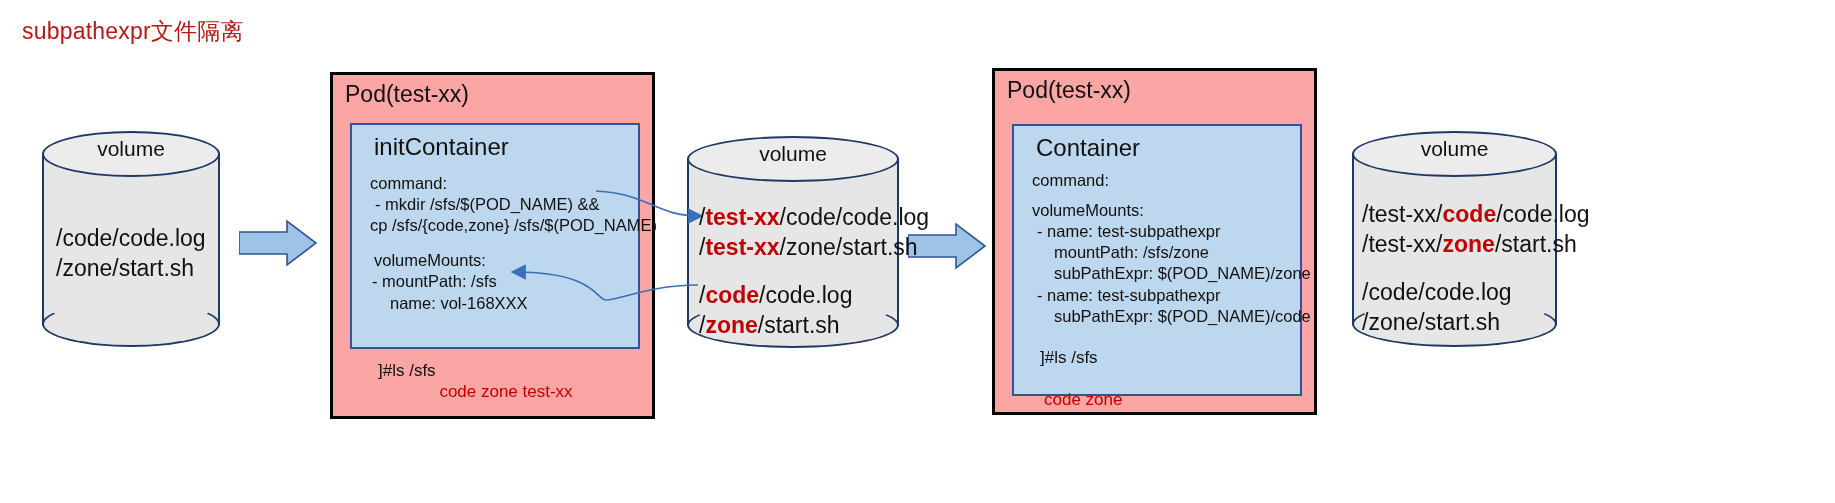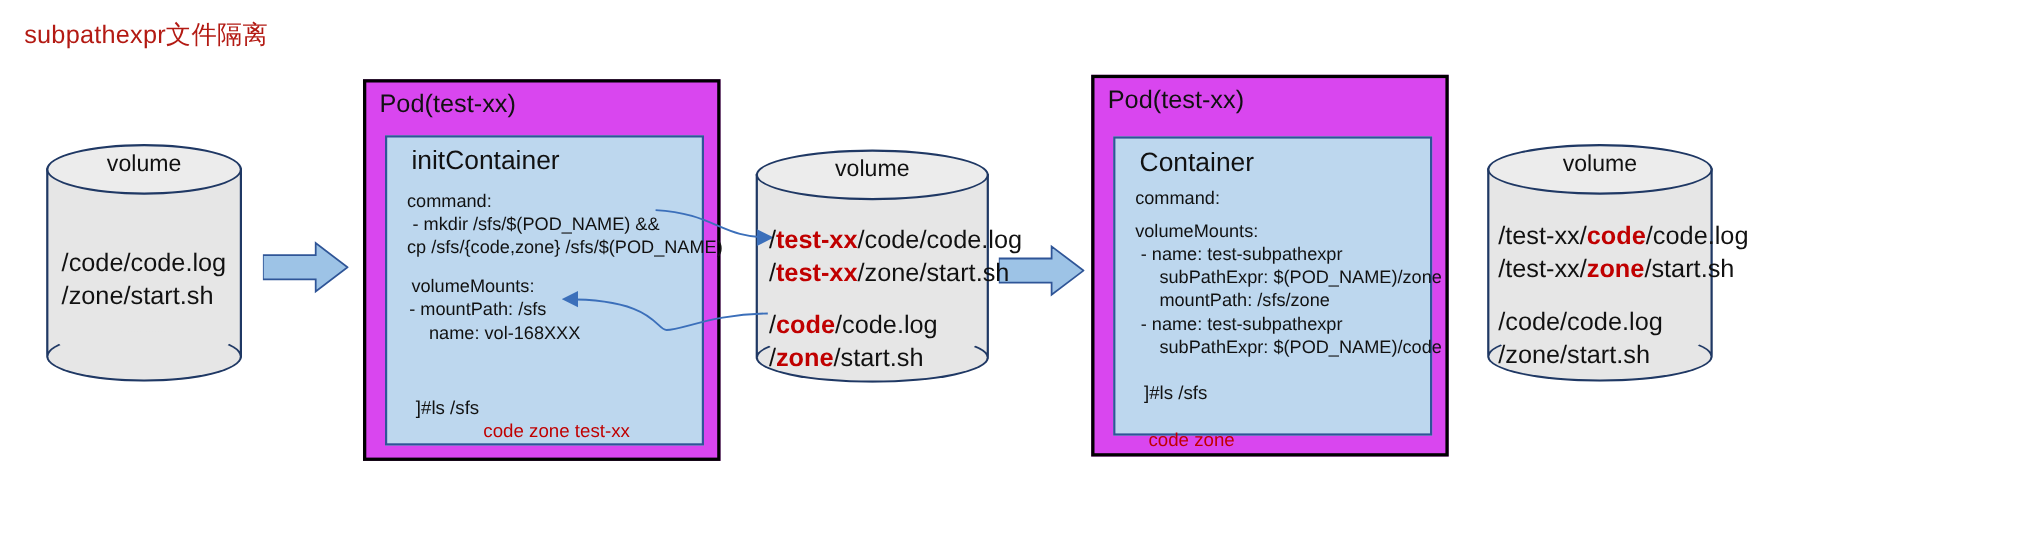--- a/index.html
+++ b/index.html
@@ -22,21 +22,21 @@
   .cyl .cap-label{position:absolute;left:0;top:6px;width:100%;text-align:center;
                   font-size:21px;z-index:3;}
   .cyl .lines{position:absolute;left:14px;top:84px;right:10px;z-index:3;
               font-size:23px;line-height:1.32;}
   .cyl .lines div{white-space:nowrap;}
   .gap{height:17px;}
   .red{color:#c00000;}
   .bold-red{color:#c00000;font-weight:bold;}
 
   
-  .pod{position:absolute;border:3px solid #000;background:#d946ef;box-sizing:border-box;}
+  .pod{position:absolute;border:3px solid #000;background:#fca5a5;box-sizing:border-box;}
   .pod-title{position:absolute;left:12px;top:6px;font-size:23px;}
   .inner{position:absolute;background:#bdd7ee;border:2px solid #2f5597;box-sizing:border-box;}
   .inner-title{position:absolute;left:22px;top:8px;font-size:24px;}
   .inner-body{position:absolute;left:18px;top:46px;right:8px;font-size:16.5px;line-height:1.28;}
   .inner-body div{white-space:nowrap;}
   .sp{height:14px;}
   .sp-sm{height:9px;}
   .ls{font-size:17px;}
 
   
@@ -63,21 +63,21 @@
 </div>
 
 <div class="arrow" style="left:239px;top:219px;">
   <svg width="78" height="48" viewBox="0 0 78 48">
     <polygon points="0,13 48,13 48,2 77,24 48,46 48,35 0,35" fill="#9dc3e6" stroke="#2f5597" stroke-width="1.6"></polygon>
   </svg>
 </div>
 
 <div class="pod" style="left:330px;top:72px;width:325px;height:347px;">
   <div class="pod-title">Pod(test-xx)</div>
-  <div class="inner" style="left:17px;top:48px;width:290px;height:282px;">
+  <div class="inner" style="left:17px;top:48px;width:290px;height:226px;">
     <div class="inner-title">initContainer</div>
     <div class="inner-body" style="top:48px;">
       <div>command:</div>
       <div style="padding-left:5px;">- mkdir /sfs/$(POD_NAME) &amp;&amp;</div>
       <div>cp /sfs/{code,zone} /sfs/$(POD_NAME)</div>
       <div class="sp"></div>
       <div style="padding-left:4px;">volumeMounts:</div>
       <div style="padding-left:2px;">- mountPath: /sfs</div>
       <div style="padding-left:20px;">name: vol-168XXX</div>
       <div class="sp" style="height:46px;"></div>
@@ -109,22 +109,22 @@
 
 <div class="pod" style="left:992px;top:68px;width:325px;height:347px;">
   <div class="pod-title">Pod(test-xx)</div>
   <div class="inner" style="left:17px;top:53px;width:290px;height:272px;">
     <div class="inner-title">Container</div>
     <div class="inner-body" style="top:44px;">
       <div>command:</div>
       <div class="sp-sm"></div>
       <div>volumeMounts:</div>
       <div style="padding-left:5px;">- name: test-subpathexpr</div>
+      <div style="padding-left:22px;">mountPath: /sfs/zone</div>
       <div style="padding-left:22px;">subPathExpr: $(POD_NAME)/zone</div>
-      <div style="padding-left:22px;">mountPath: /sfs/zone</div>
       <div style="padding-left:5px;">- name: test-subpathexpr</div>
       <div style="padding-left:22px;">subPathExpr: $(POD_NAME)/code</div>
       <div class="sp" style="height:20px;"></div>
       <div class="ls" style="padding-left:8px;">]#ls /sfs</div>
       <div class="ls red" style="padding-left:12px;margin-top:20px;">code  zone</div>
     </div>
   </div>
 </div>
 
 <div class="cyl" style="left:1352px;top:131px;width:205px;height:216px;">

